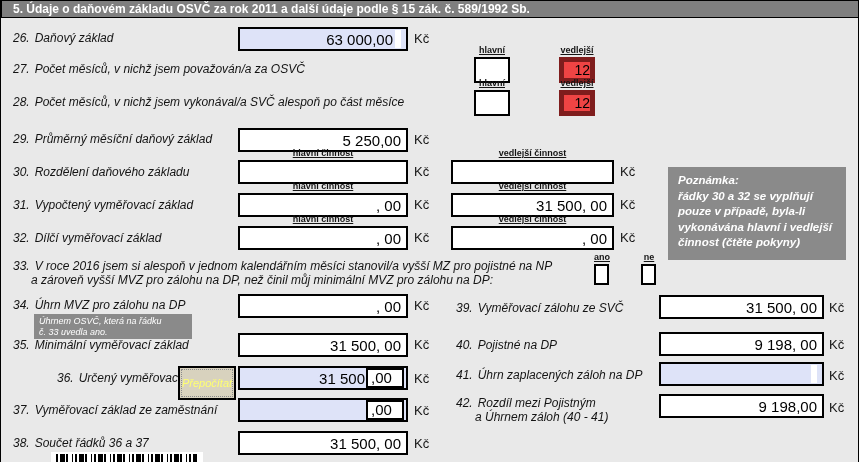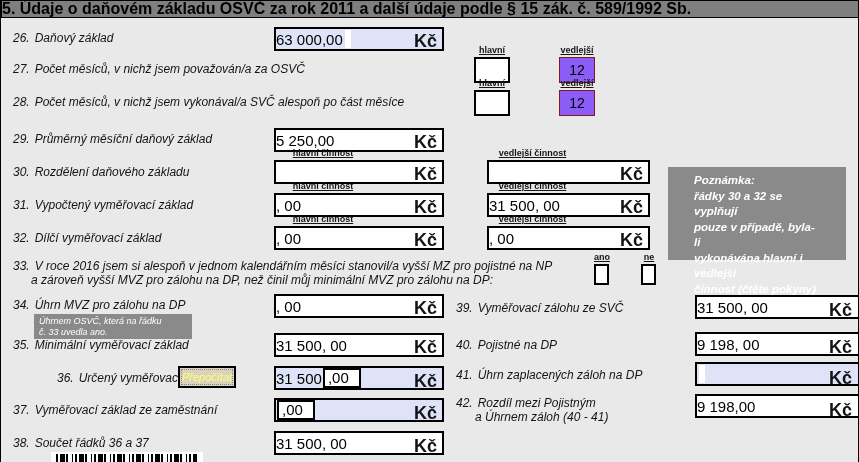--- a/index.html
+++ b/index.html
@@ -1,53 +1,53 @@
 <!DOCTYPE html>
 <html><head>
 <meta charset="utf-8">
 <style>
   html,body{margin:0;padding:0;}
   body{font-family:"Liberation Sans",sans-serif;background:#cfcfcf;}
   #form{position:relative;width:859px;height:462px;background:#e9e9e9;overflow:hidden;
         box-sizing:border-box;border-left:1px solid #000;border-right:1px solid #000;}
   
   .hdr{position:absolute;left:0;top:0;width:859px;height:18px;box-sizing:border-box;
-       background:#7f7f7f;border:1px solid #000;color:#000000;font-weight:bold;
-       font-size:16px;line-height:16px;padding-left:0;}
+       background:#7f7f7f;border:1px solid #000;color:#ffffff;font-weight:bold;
+       font-size:12px;line-height:16px;padding-left:11px;}
   
   .lbl{position:absolute;font-style:italic;font-size:12px;color:#141414;white-space:nowrap;}
   .lbl .num{margin-right:5px;}
   
   .field{position:absolute;box-sizing:border-box;height:24px;background:#fff;
-         border:2px solid #000;display:flex;align-items:center;justify-content:flex-start;
-         font-size:15px;color:#000;padding-right:5px;white-space:pre;margin-left:36px;}
+         border:2px solid #000;display:flex;align-items:center;justify-content:flex-end;
+         font-size:15px;color:#000;padding-right:5px;white-space:pre;}
   .field.hl{background:#dee3f8;}
   .field .sliver{width:6px;height:18px;background:#fff;margin-left:2px;}
   .cents{display:inline-block;box-sizing:border-box;background:#fff;border:2px solid #000;
          width:38px;height:20px;line-height:16px;font-size:15px;padding-left:3px;margin-left:1px;}
   
-  .kc{position:absolute;font-weight:bold;font-size:18px;color:#141414;}
+  .kc{position:absolute;font-weight:normal;font-size:13px;color:#141414;}
   
   .sub{position:absolute;font-weight:bold;font-size:9px;color:#141414;text-align:center;
        text-decoration:underline;}
   
   .mbox{position:absolute;box-sizing:border-box;width:36px;height:26px;background:#fff;
         border:2px solid #000;display:flex;align-items:center;justify-content:center;font-size:14px;}
-  .mbox.hl{background:#8b5cf6;border:1px solid #7f1d1d;}
+  .mbox.hl{background:#ef4444;border:5px solid #7f1d1d;justify-content:flex-end;}
   
   .chk{position:absolute;box-sizing:border-box;width:15px;height:21px;background:#fff;border:2px solid #000;}
   
   .note{position:absolute;left:667px;top:167px;width:178px;height:93px;box-sizing:border-box;
         background:#8a8a8a;color:#fff;font-style:italic;font-weight:bold;font-size:11.5px;
-        line-height:15.5px;padding:6px 26px;}
+        line-height:15.5px;padding:6px 10px;}
   
   .tip{position:absolute;left:33px;top:314px;width:158px;box-sizing:border-box;background:#8a8a8a;
        color:#fff;font-style:italic;font-size:9px;line-height:10.5px;padding:2px 5px;}
   
-  .btn{position:absolute;left:177px;top:366px;width:58px;height:22px;box-sizing:border-box;
+  .btn{position:absolute;left:177px;top:366px;width:58px;height:34px;box-sizing:border-box;
        background:#d8d2be;border:2px solid #000;color:#ffff70;font-style:italic;font-size:11px;
        display:flex;align-items:center;justify-content:center;outline:1px dotted #8a8a8a;outline-offset:-4px;}
   
   .barwrap{position:absolute;left:50px;top:452px;width:152px;height:10px;background:#fff;}
   .bars{position:absolute;left:5px;top:2px;right:6px;bottom:0;
         background:repeating-linear-gradient(90deg,#000 0 2px,#fff 2px 4px,#000 4px 9px,#fff 9px 10px,#000 10px 12px,#fff 12px 16px,#000 16px 17px,#fff 17px 19px);}
 </style>
 </head>
 <body>
 

